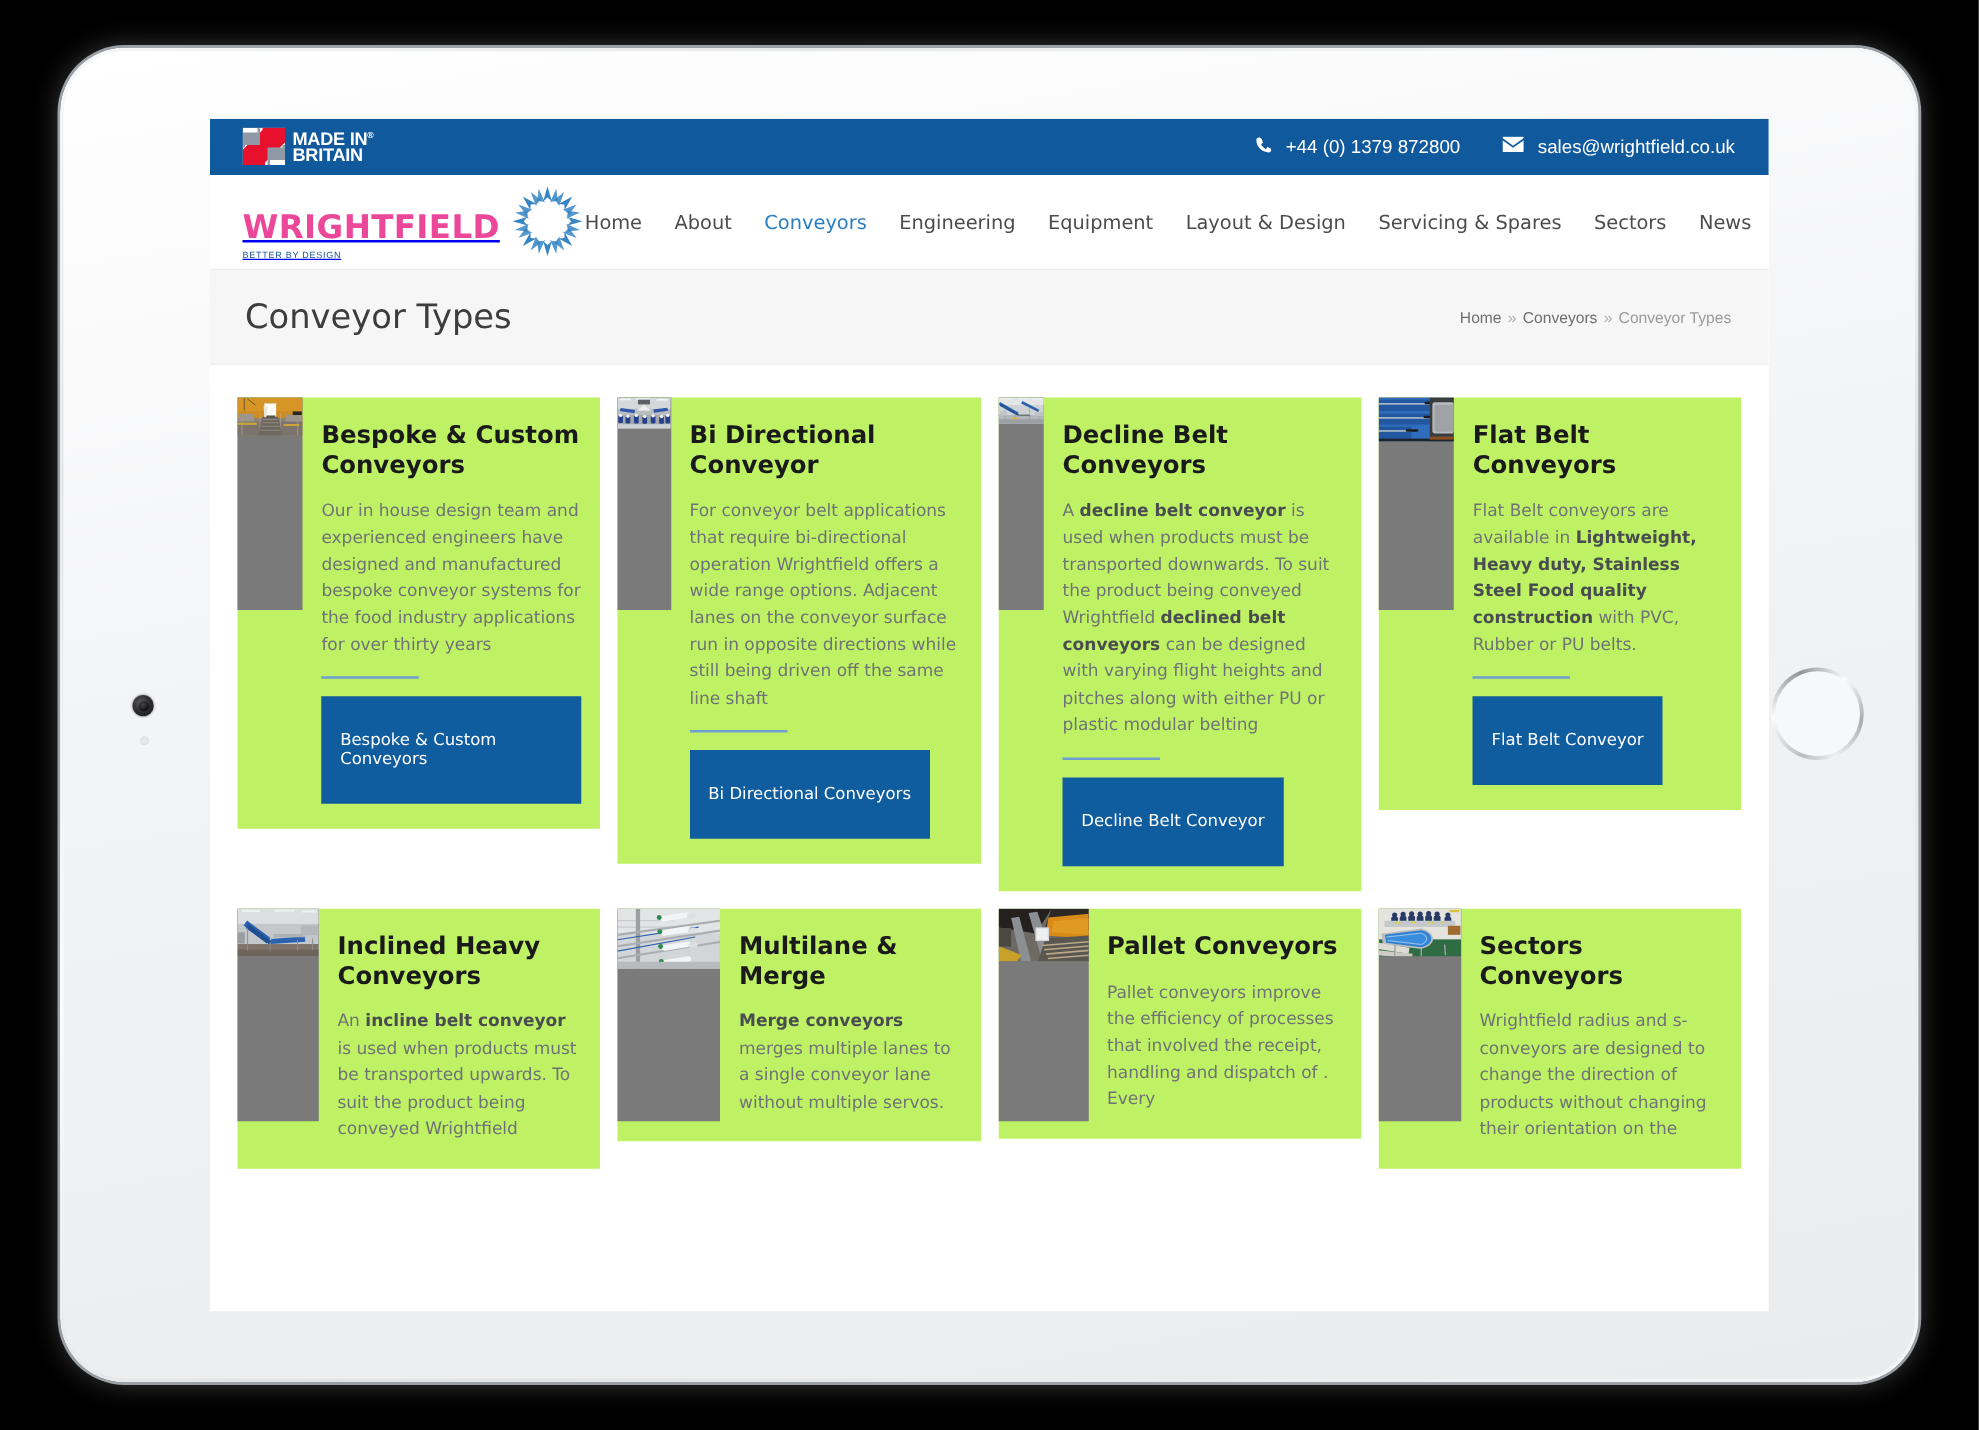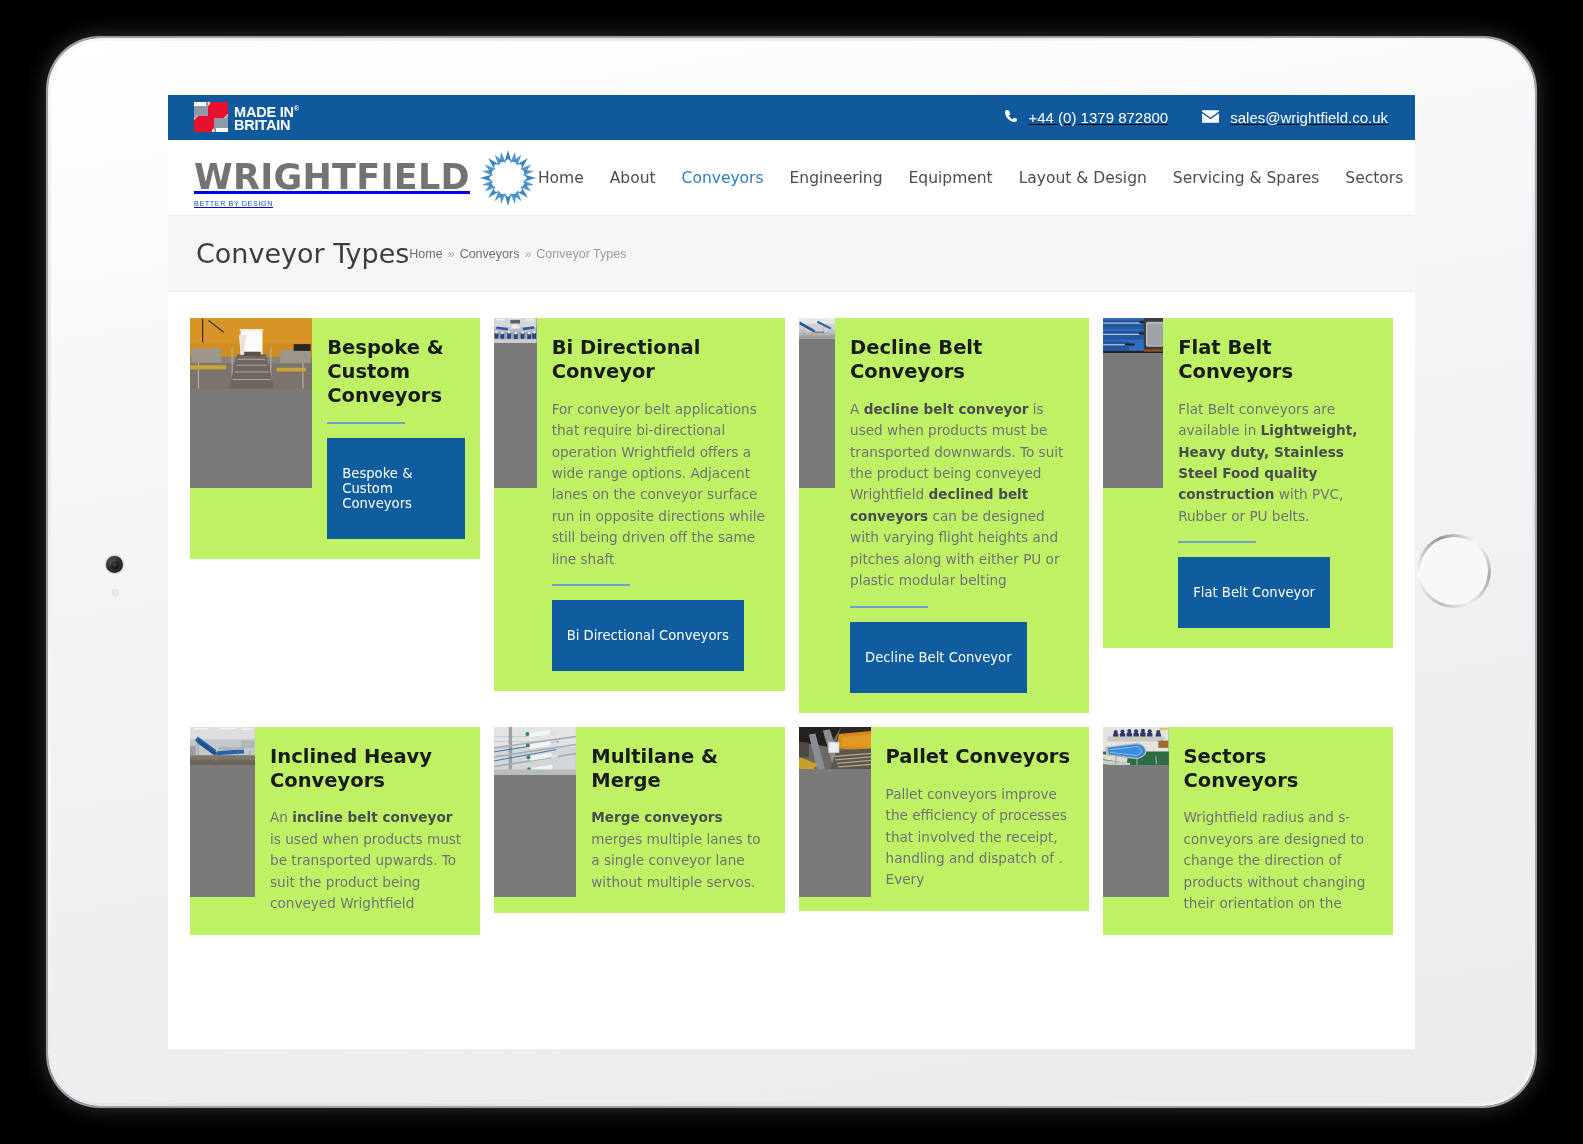--- a/index.html
+++ b/index.html
@@ -117,43 +117,43 @@
   }
   .mib-text {
     color: #ffffff;
     font-weight: bold;
     font-size: 14.5px;
     line-height: 13.5px;
     letter-spacing: -0.2px;
   }
   .mib-text sup { font-size: 7px; vertical-align: super; }
 
-  .topbar-right { display: flex; align-items: center; gap: 34px; text-decoration: underline; }
+  .topbar-right { display: flex; align-items: center; gap: 34px; }
   .contact-item {
     display: flex; align-items: center; gap: 11px;
     color: #ffffff;
     font-size: 15px;
     text-decoration: none;
     white-space: nowrap;
   }
   .contact-item svg { flex: none; }
 
   
   .navbar {
     height: 76px;
     background: #ffffff;
     display: flex;
     align-items: center;
     padding: 0 26px;
     border-bottom: 1px solid #ececec;
   }
   .brand { display: flex; align-items: flex-end; flex: none; }
   .brand-word {
-    color: #737373;
-    font-size: 35px;
+    color: #ec4899;
+    font-size: 26px;
     font-weight: bold;
     letter-spacing: 0.3px;
     line-height: 1;
     font-family: "DejaVu Sans", sans-serif;
   }
   .brand-tag {
     color: #14529c;
     font-size: 7.2px;
     letter-spacing: 0.6px;
     text-align: left;
@@ -176,21 +176,21 @@
   }
   .nav-link.active { color: #2a7ec0; }
 
   
   .page-header {
     height: 76px;
     background: #f6f6f6;
     border-bottom: 1px solid #ececec;
     display: flex;
     align-items: center;
-    justify-content: flex-start;
+    justify-content: space-between;
     padding: 0 30px 0 28px;
   }
   .page-title {
     font-size: 27px;
     color: #3d3d3d;
     font-weight: normal;
     font-family: "DejaVu Sans", sans-serif;
   }
   .breadcrumb { font-size: 12.5px; color: #8d8d8d; display: flex; gap: 5px; align-items: center; }
   .breadcrumb a { color: #6f6f6f; text-decoration: none; }
@@ -392,20 +392,21 @@
               </g>
               <g stroke="#3a362f" stroke-width="3">
                 <line x1="30" y1="2" x2="30" y2="58"></line>
                 <line x1="44" y1="6" x2="80" y2="34"></line>
               </g>
               <rect x="246" y="62" width="40" height="16" fill="#2a2622"></rect>
             </svg>
           </div>
           <div class="card-body">
             <h2 class="card-title">Bespoke &amp; Custom Conveyors</h2>
+            <p class="card-desc">Our in house design team and experienced engineers have designed and manufactured bespoke conveyor systems for the food industry applications for over thirty years</p>
             <div class="card-rule"></div>
             <a class="card-btn" href="#">Bespoke &amp; Custom Conveyors</a>
           </div>
         </div>
 
         <div class="card">
           <div class="card-img">
             <svg class="scene" viewBox="0 0 290 170" preserveAspectRatio="none" aria-hidden="true">
               <rect width="290" height="170" fill="#b9bdc2"></rect>
               <rect width="290" height="62" fill="#d5d8da"></rect>

